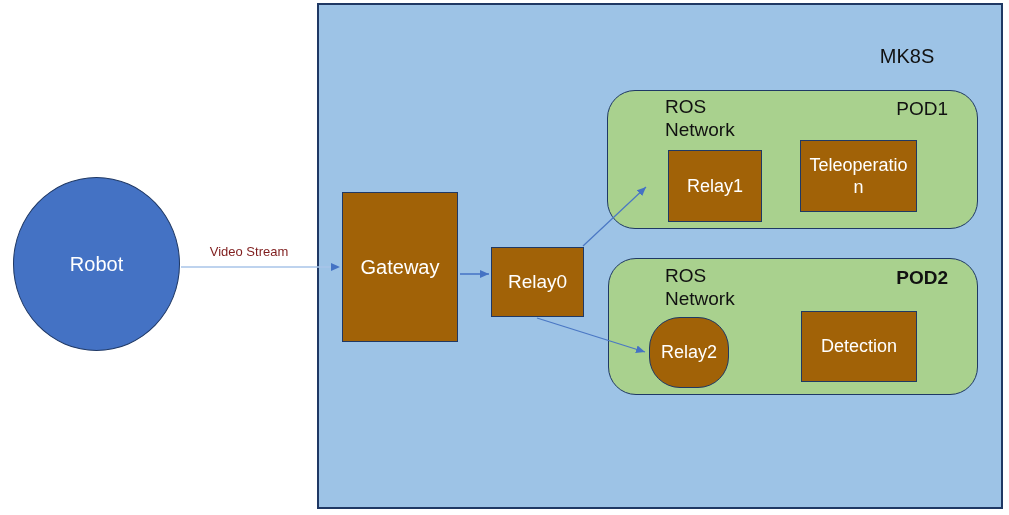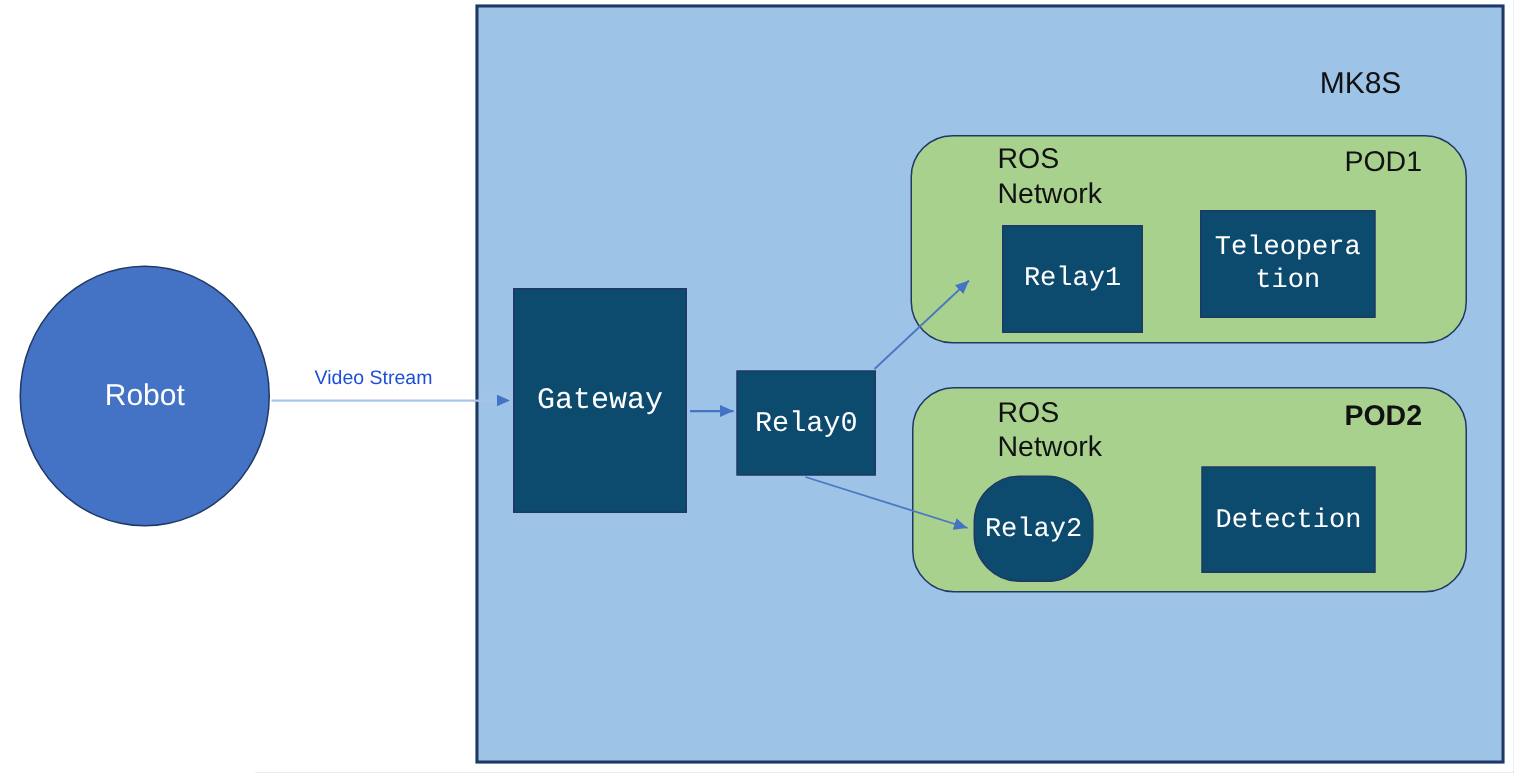--- a/index.html
+++ b/index.html
@@ -40,27 +40,26 @@
     border-radius: 50%;
     display: flex; align-items: center; justify-content: center;
     color: #ffffff;
     font-size: 20px;
     box-sizing: border-box;
     text-align: right;
   }
   
   .node {
     position: absolute;
-    background: #0c4a6e;
+    background: #a16207;
     border: 1.5px solid #1F3864;
     display: flex; align-items: center; justify-content: center;
     color: #ffffff;
     box-sizing: border-box;
     text-align: center;
-    font-family: Liberation Mono, monospace;
   }
   .gateway { left: 342px; top: 192px; width: 116px; height: 150px; font-size: 20px; }
   .relay0  { left: 491px; top: 247px; width: 93px;  height: 70px;  font-size: 19px; }
   .relay1  { left: 648px; top: 150px; width: 94px;  height: 72px;  font-size: 18px; margin-left: 20px; }
   .teleop  { left: 800px; top: 140px; width: 117px; height: 72px;  font-size: 18px; }
   .relay2  { left: 649px; top: 317px; width: 80px;  height: 71px;  font-size: 18px; border-radius: 31px; }
   .detect  { left: 801px; top: 311px; width: 116px; height: 71px;  font-size: 18px; }
   .teleop .node-label {
     display: block;
     max-width: 100px;
@@ -95,21 +94,21 @@
   }
   .pod1-name { left: 884px; top: 98px; }
   .pod2-name { left: 884px; top: 267px; font-weight: bold; }
   
   .edge-label {
     position: absolute;
     left: 193px; top: 244px;
     width: 112px;
     text-align: center;
     font-size: 13px;
-    color: #1d4ed8;
+    color: #7f1d1d;
   }
   
   .arrows {
     position: absolute;
     left: 0; top: 0;
     width: 1009px; height: 515px;
     pointer-events: none;
     z-index: 10;
   }
 </style>

